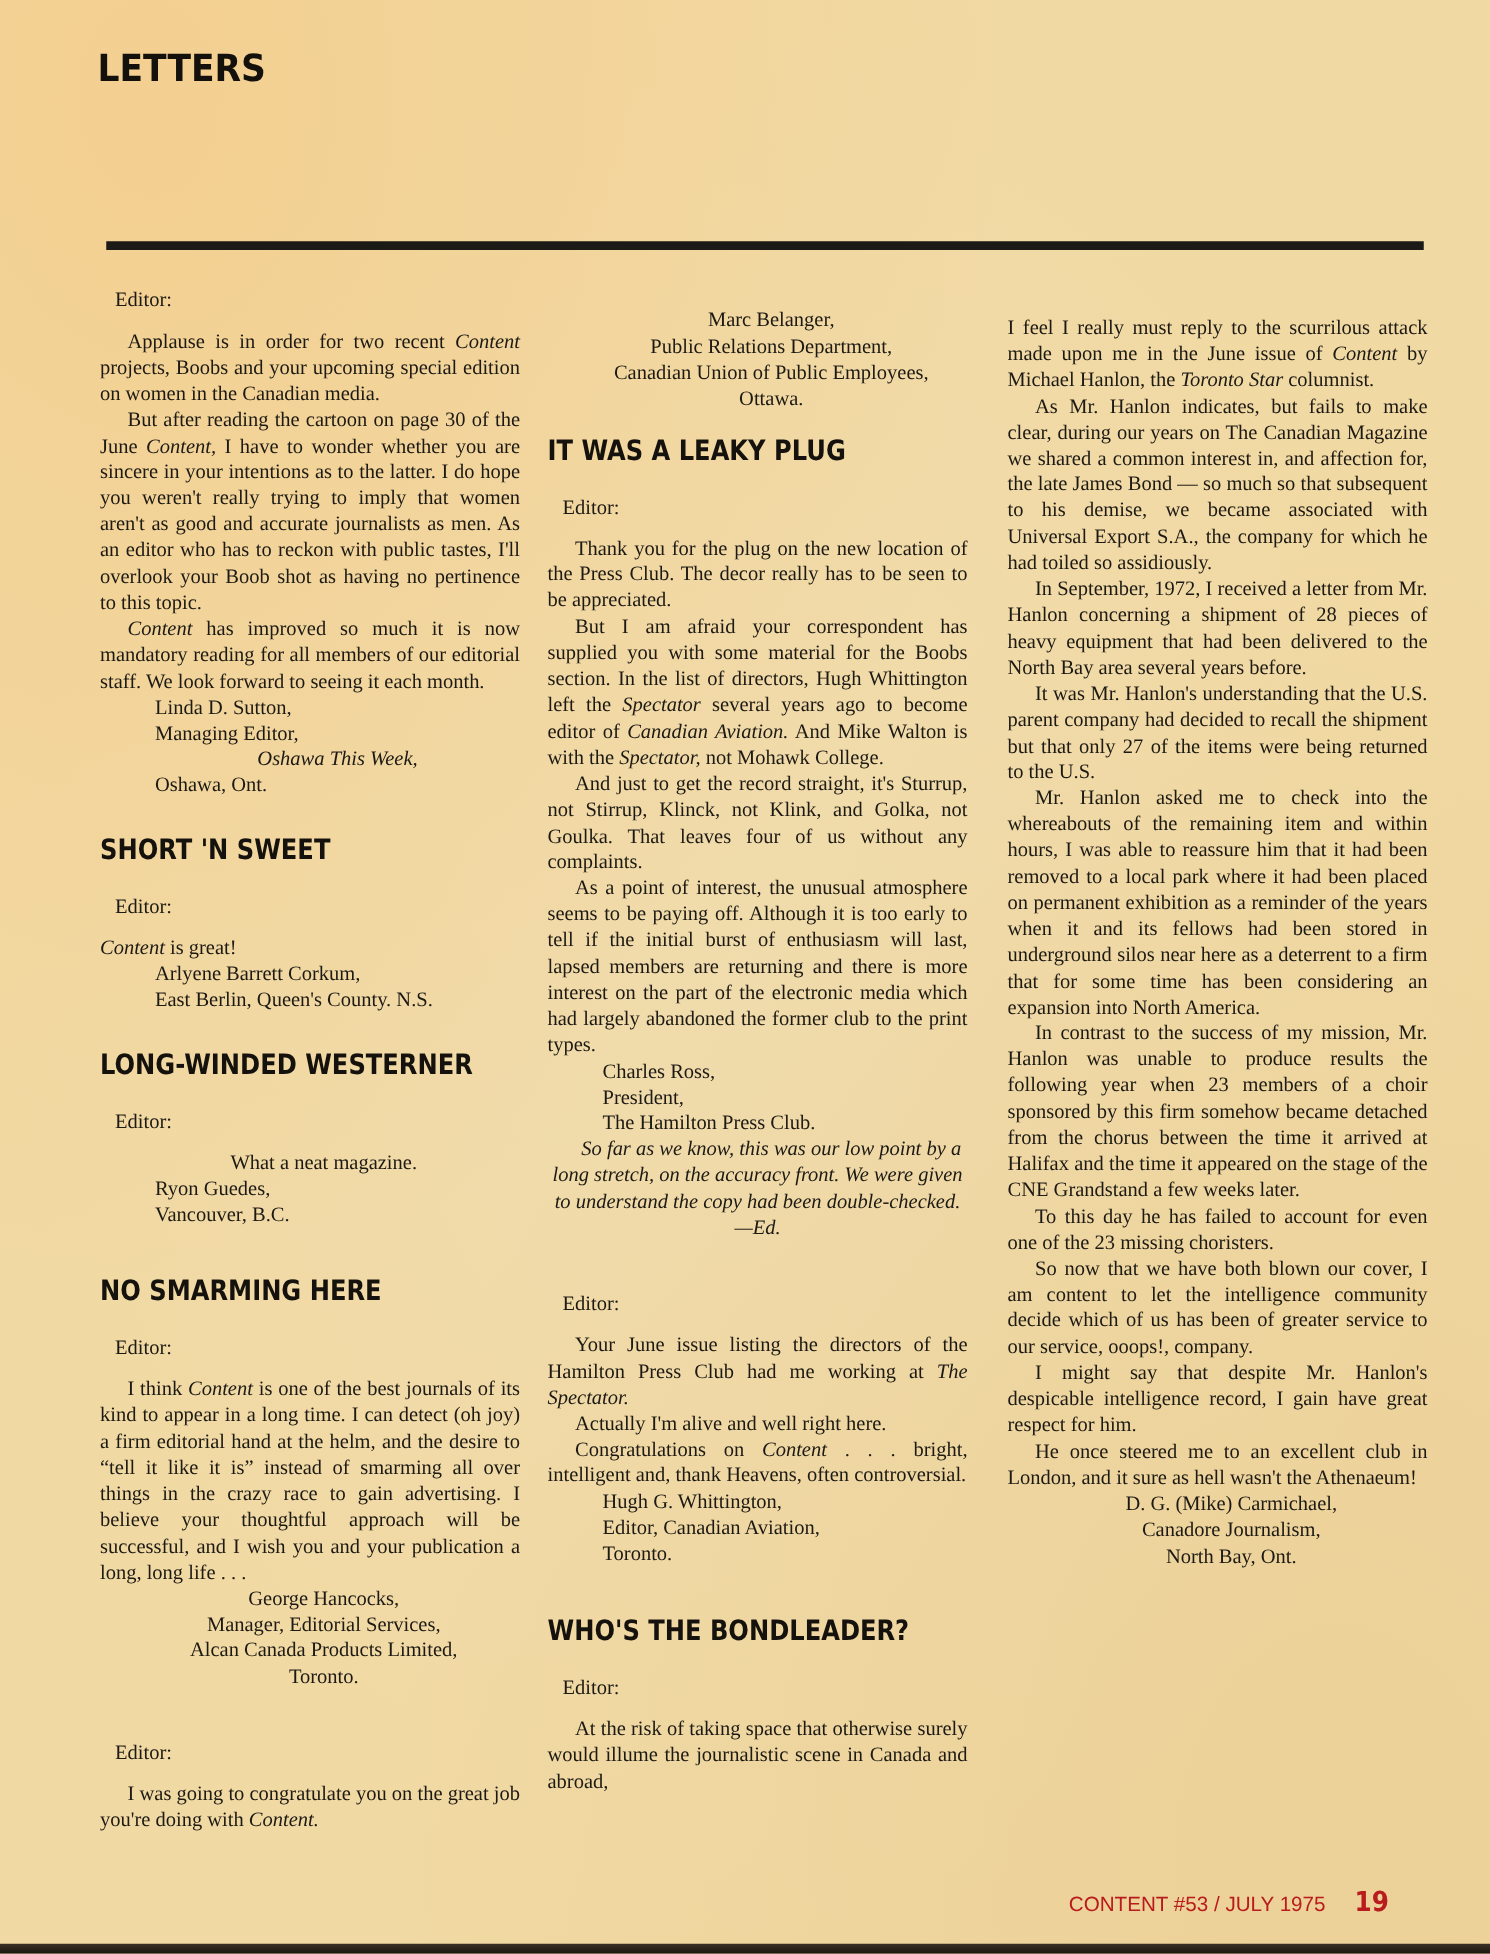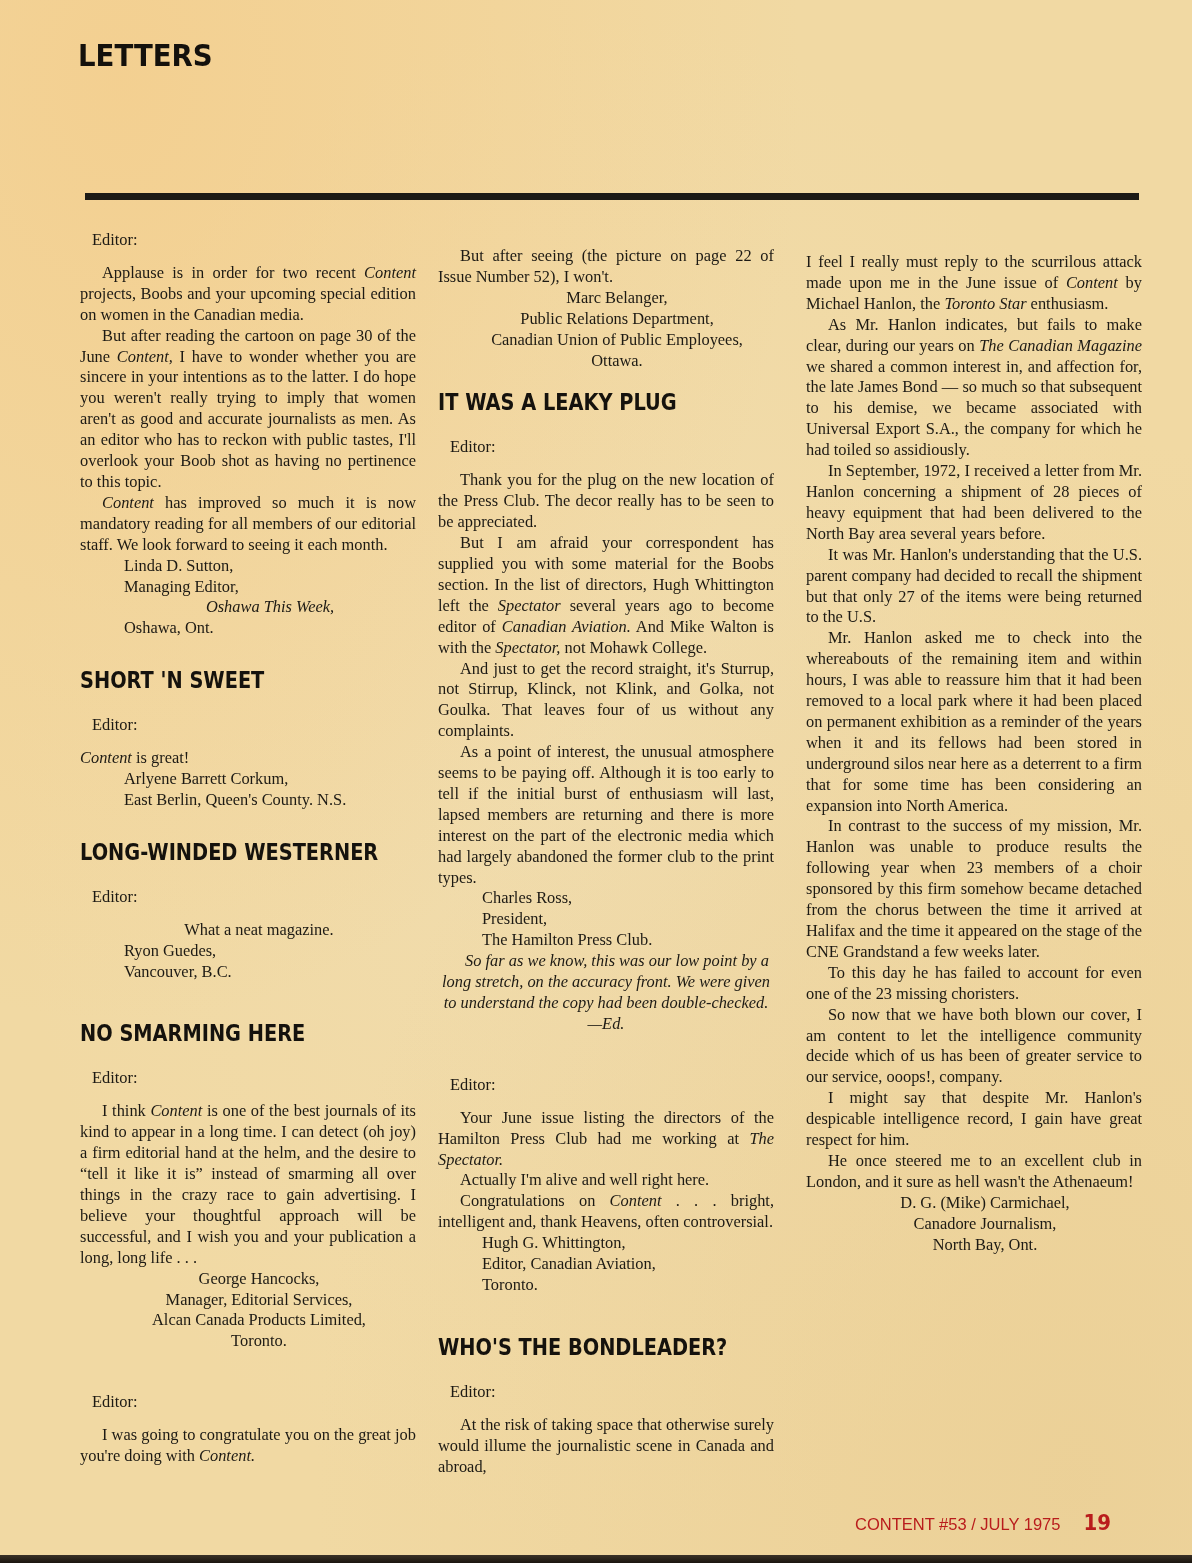--- a/index.html
+++ b/index.html
@@ -110,21 +110,20 @@
   </div>
   <div class="gap-l"></div>
   <div>
     <p class="salute">Editor:</p>
     <p class="p"><span>I was going to congratulate you on the great job you're doing with </span><span style="font-style: italic;">Content.</span></p>
   </div>
 </div>
 
 <div class="col" id="col2">
   <div>
-    <p class="p">But after seeing (the picture on page 22 of Issue Number 52), I won't.</p>
     <p class="sig small">Marc Belanger,</p>
     <p class="sig small">Public Relations Department,</p>
     <p class="sig small">Canadian Union of Public Employees,</p>
     <p class="sig small">Ottawa.</p>
   </div>
   <div class="gap-m"></div>
   <div>
     <h2 class="head">IT WAS A LEAKY PLUG</h2>
     <div class="gap-s"></div>
     <p class="salute">Editor:</p>
@@ -151,22 +150,22 @@
   <div class="gap-s"></div>
   <div>
     <h2 class="head">WHO'S THE BONDLEADER?</h2>
     <div class="gap-s"></div>
     <p class="salute">Editor:</p>
     <p class="p">At the risk of taking space that otherwise surely would illume the journalistic scene in Canada and abroad,</p>
   </div>
 </div>
 
 <div class="col" id="col3">
-  <p class="p noindent"><span>I feel I really must reply to the scurrilous attack made upon me in the June issue of </span><span style="font-style: italic;">Content</span><span> by Michael Hanlon, the </span><span style="font-style: italic;">Toronto Star</span><span> enthusiasm.</span></p>
-  <p class="p"><span>As Mr. Hanlon indicates, but fails to make clear, during our years on </span><span style="font-style: italic;">The Canadian Magazine</span><span> we shared a common interest in, and affection for, the late James Bond — so much so that subsequent to his demise, we became associated with Universal Export S.A., the company for which he had toiled so assidiously.</span></p>
+  <p class="p noindent"><span>I feel I really must reply to the scurrilous attack made upon me in the June issue of </span><span style="font-style: italic;">Content</span><span> by Michael Hanlon, the </span><span style="font-style: italic;">Toronto Star</span><span> columnist.</span></p>
+  <p class="p"><span>As Mr. Hanlon indicates, but fails to make clear, during our years on </span><span style="">The Canadian Magazine</span><span> we shared a common interest in, and affection for, the late James Bond — so much so that subsequent to his demise, we became associated with Universal Export S.A., the company for which he had toiled so assidiously.</span></p>
   <p class="p">In September, 1972, I received a letter from Mr. Hanlon concerning a shipment of 28 pieces of heavy equipment that had been delivered to the North Bay area several years before.</p>
   <p class="p">It was Mr. Hanlon's understanding that the U.S. parent company had decided to recall the shipment but that only 27 of the items were being returned to the U.S.</p>
   <p class="p">Mr. Hanlon asked me to check into the whereabouts of the remaining item and within hours, I was able to reassure him that it had been removed to a local park where it had been placed on per­manent exhibition as a reminder of the years when it and its fellows had been stored in underground silos near here as a deterrent to a firm that for some time has been considering an expansion into North America.</p>
   <p class="p">In contrast to the success of my mission, Mr. Hanlon was unable to produce results the following year when 23 members of a choir sponsored by this firm somehow became detached from the chorus between the time it arrived at Halifax and the time it appeared on the stage of the CNE Grandstand a few weeks later.</p>
   <p class="p">To this day he has failed to account for even one of the 23 missing choristers.</p>
   <p class="p">So now that we have both blown our cover, I am content to let the intelligence community decide which of us has been of greater service to our service, ooops!, company.</p>
   <p class="p">I might say that despite Mr. Hanlon's despicable intelligence record, I gain have great respect for him.</p>
   <p class="p">He once steered me to an excellent club in London, and it sure as hell wasn't the Athenaeum!</p>
   <p class="sig small">D. G. (Mike) Carmichael,</p>
   <p class="sig small">Canadore Journalism,</p>

